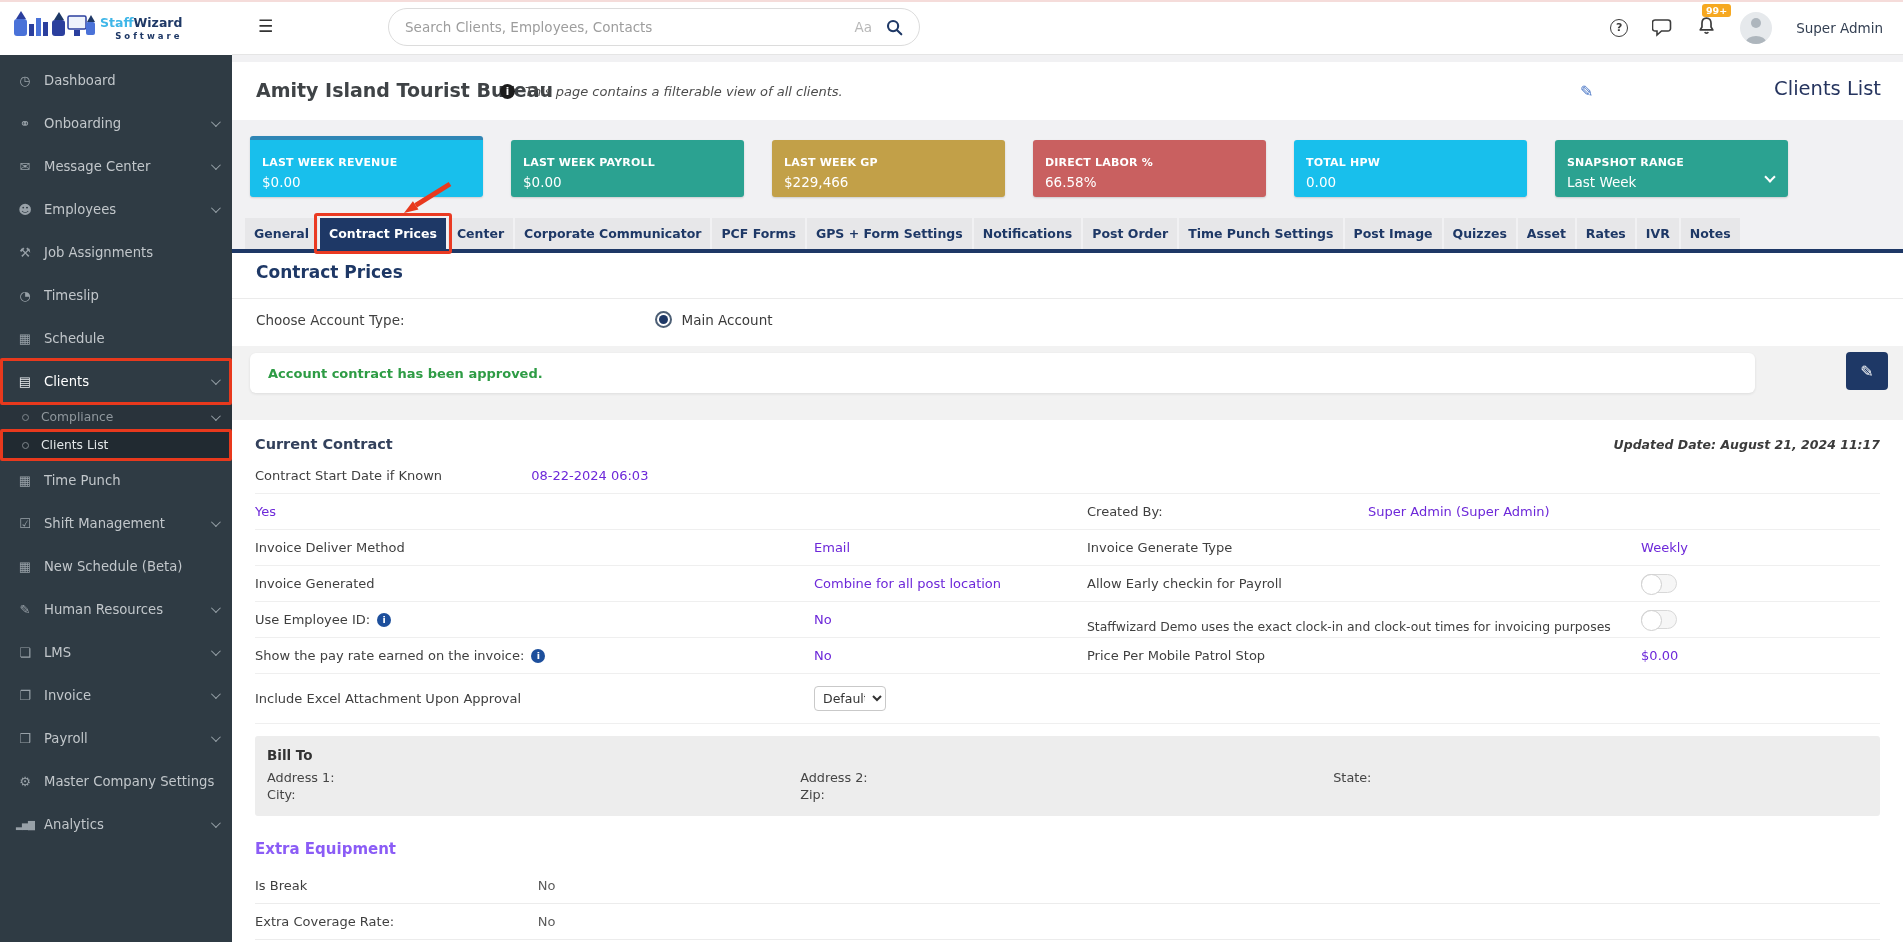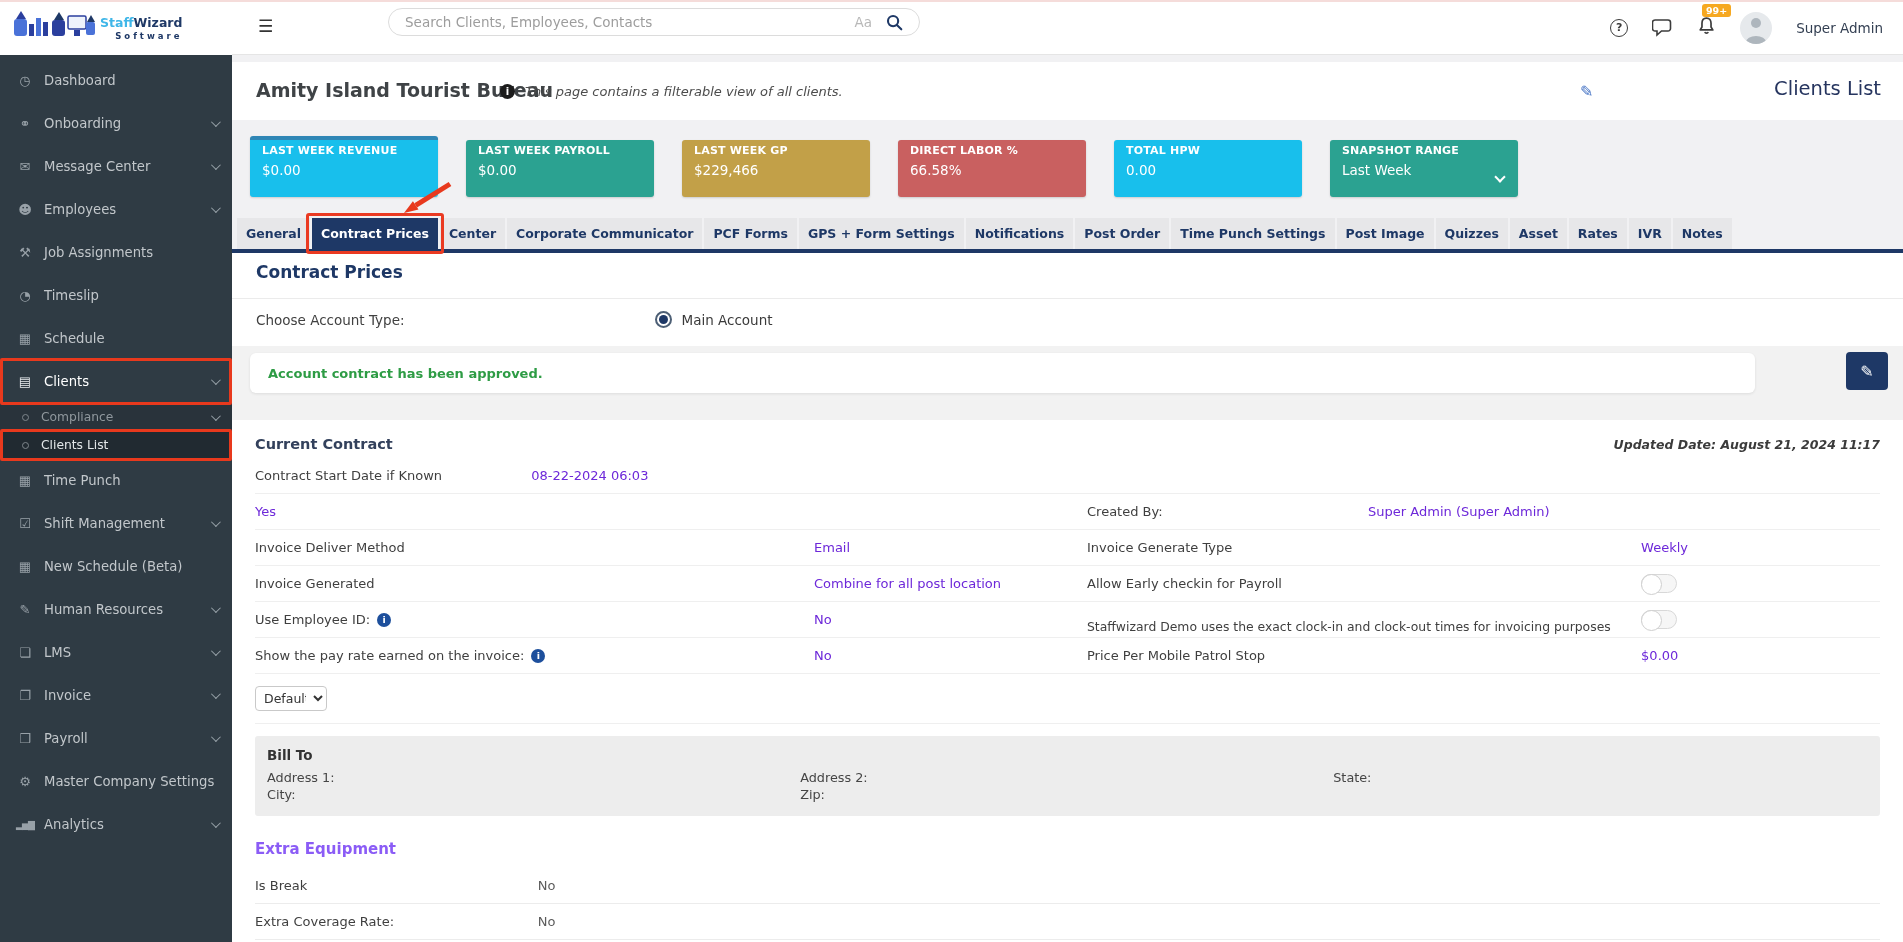--- a/index.html
+++ b/index.html
@@ -22,21 +22,21 @@
   .chev { width:7px; height:7px; border-right:1.6px solid #96a0a7; border-bottom:1.6px solid #96a0a7; transform:rotate(45deg) translateY(-2px); margin-left:auto; }
   .submenu { list-style:none; background:#29333b; }
   .submenu li { position:relative; height:28px; display:flex; align-items:center; padding:0 14px 0 22px; color:#8f979d; font-size:12.3px; cursor:pointer; }
   .submenu li.sel { background:#212a31; color:#e3e7e9; }
   .bullet { width:7px; height:7px; border:1.5px solid #7e868c; border-radius:50%; margin-right:12px; flex:none; }
   .red-outline::after { content:""; position:absolute; left:0; right:0; top:-2px; bottom:-2px; border:3px solid #e8391d; border-radius:2px; pointer-events:none; z-index:5; }
 
   
   .topbar { position:absolute; left:232px; right:0; top:0; height:55px; background:#fff; border-bottom:1px solid #e5e5e5; z-index:9; }
   .hamburger { position:absolute; left:26px; top:16px; font-size:17px; color:#333; cursor:pointer; }
-  .search-pill { position:absolute; left:156px; top:8px; width:532px; height:28px; border:1px solid #dcdcdc; border-radius:19px; background:#fff; display:flex; align-items:center; padding:0 16px; }
+  .search-pill { position:absolute; left:156px; top:8px; width:532px; height:38px; border:1px solid #dcdcdc; border-radius:19px; background:#fff; display:flex; align-items:center; padding:0 16px; }
   .search-pill input { flex:1; border:none; outline:none; font-size:13.5px; color:#333; font-family:inherit; }
   .search-pill input::placeholder { color:#9d9d9d; }
   .aa { color:#b8b8b8; font-size:13.5px; margin-right:14px; }
   .top-right { position:absolute; right:20px; top:0; height:55px; display:flex; align-items:center; gap:24px; }
   .icon-help { width:18px; height:18px; border:1.6px solid #3c3c3c; border-radius:50%; display:flex; align-items:center; justify-content:center; font-size:11px; font-weight:bold; color:#3c3c3c; cursor:pointer; }
   .bell-wrap { position:relative; cursor:pointer; }
   .badge-99 { position:absolute; top:-12px; right:-15px; background:#f6a821; color:#fff; font-size:9.5px; font-weight:bold; padding:1px 4px; border-radius:3px; }
   .avatar { width:32px; height:32px; border-radius:50%; background:#e6e9ec; position:relative; overflow:hidden; cursor:pointer; }
   .avatar::before { content:""; position:absolute; top:6px; left:11px; width:10px; height:10px; border-radius:50%; background:#aeb6bd; }
   .avatar::after { content:""; position:absolute; bottom:-4px; left:6px; width:20px; height:12px; border-radius:50% 50% 0 0; background:#aeb6bd; }
@@ -45,29 +45,29 @@
   
   .header-band { position:absolute; left:232px; right:0; top:62px; height:58px; background:#fff; z-index:5; }
   .page-title { position:absolute; left:24px; top:17px; font-size:19px; color:#3f4346; }
   .info-dark { display:inline-flex; width:15px; height:15px; border-radius:50%; background:#1c1c1c; color:#fff; font-size:10px; font-weight:bold; font-style:normal; align-items:center; justify-content:center; }
   .page-note { position:absolute; left:268px; top:22px; font-size:13px; font-style:italic; color:#4c4c4c; display:flex; align-items:center; gap:10px; }
   .header-edit { position:absolute; left:1348px; top:20px; color:#4472c4; font-size:16px; cursor:pointer; }
   .page-label { position:absolute; right:22px; top:15px; font-size:19.5px; color:#26355f; }
 
   
   .kpi-row { position:absolute; left:250px; top:140px; display:flex; gap:28px; z-index:5; }
-  .kpi { width:188px; height:57px; border-radius:3px; padding:4px 12px; color:#fff; box-shadow:0 1px 2px rgba(0,0,0,.15); position:relative; }
+  .kpi { width:233px; height:57px; border-radius:3px; padding:16px 12px; color:#fff; box-shadow:0 1px 2px rgba(0,0,0,.15); position:relative; }
   .kpi-label { font-size:11px; font-weight:bold; letter-spacing:.2px; }
   .kpi-value { font-size:13.5px; margin-top:5px; }
   .kpi.first { border-top:4px solid #2f86b5; height:61px; margin-top:-4px; }
   .kpi-chev { position:absolute; right:14px; bottom:16px; width:8px; height:8px; border-right:2px solid #fff; border-bottom:2px solid #fff; transform:rotate(45deg); }
 
   
   .tabs-bar { position:absolute; left:232px; right:0; top:218px; z-index:5; }
-  .tabs { display:flex; gap:2px; padding-left:5px; align-items:flex-end; }
+  .tabs { display:flex; gap:2px; padding-left:13px; align-items:flex-end; }
   .tab { height:31px; padding:0 9px; background:#e7e7e9; color:#1e3866; font-size:12.5px; font-weight:bold; display:flex; align-items:center; cursor:pointer; white-space:nowrap; }
   .tab-wrap { position:relative; }
   .tab.active { background:#1e3866; color:#fff; }
   .anno-box { position:absolute; left:-6px; right:-6px; top:-5px; bottom:-5px; border:3px solid #ea3a22; border-radius:3px; pointer-events:none; z-index:6; }
   .tabs-underline { height:4px; background:#1e3866; }
   .anno-arrow { position:absolute; left:390px; top:180px; z-index:7; pointer-events:none; }
 
   
   .section-top { position:absolute; left:232px; right:0; top:253px; height:93px; background:#fff; z-index:4; }
   .content-heading { position:absolute; left:24px; top:9px; font-size:17px; font-weight:bold; color:#1e3866; }
@@ -383,20 +383,21 @@
       <div class="cc-row cols-c">
         <span class="lbl">
             <span>Show the pay rate earned on the invoice:</span>
             <span class="info-blue">i</span>
           </span>
         <span class="val">No</span>
         <span class="lbl">Price Per Mobile Patrol Stop</span>
         <span class="val">$0.00</span>
       </div>
       <div class="cc-row cols-d">
+        <span class="lbl">Include Excel Attachment Upon Approval</span>
         <span><select class="excel-select"><option>Default</option></select></span>
       </div>
     </div>
 
     <div class="bill-box">
       <div class="bill-title">Bill To</div>
       <div class="bill-grid">
         <span>Address 1:</span>
         <span>Address 2:</span>
         <span>State:</span>

